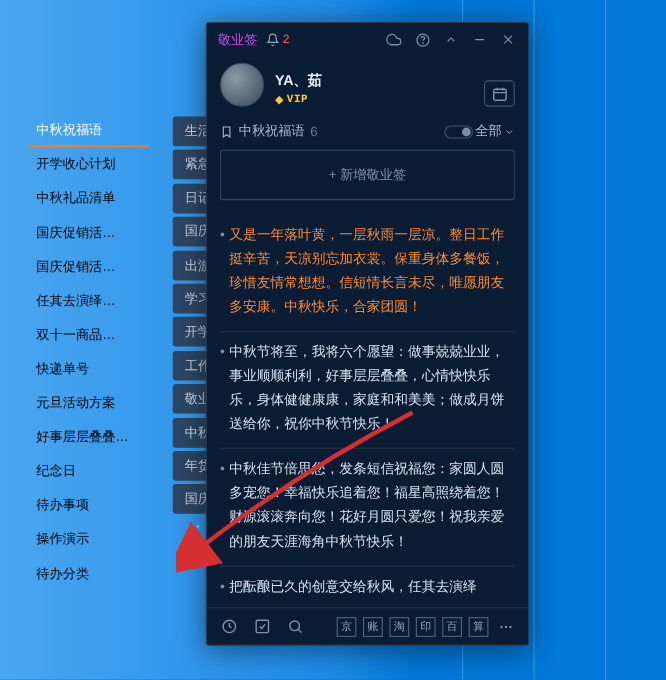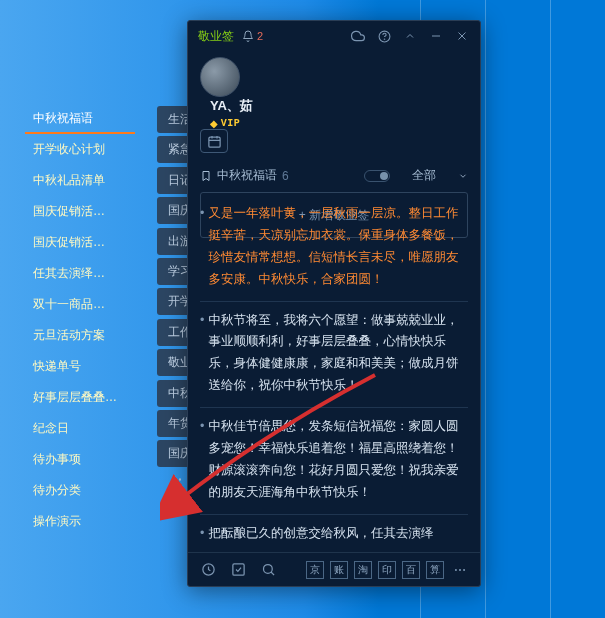--- a/index.html
+++ b/index.html
@@ -1,43 +1,43 @@
 <!DOCTYPE html>
 <html><head>
 <meta charset="utf-8">
 <style>
 * { margin:0; padding:0; box-sizing:border-box; font-family:"Microsoft YaHei","PingFang SC",sans-serif; }
 body { width:605px; height:618px; background:#0078d7; overflow:hidden; position:relative; }
 .light-zone { position:absolute; left:0; top:0; bottom:0; width:380px; background:linear-gradient(90deg,#4aa6f0 0%,#1e8be8 80%,#0078d7 100%); }
 .vline { position:absolute; top:0; bottom:0; width:1px; background:rgba(255,255,255,.25); }
 .cat-panel { position:absolute; left:25px; top:103px; width:110px; z-index:5; }
-.cat-item { height:31px; line-height:31px; font-size:12px; color:#fef9c3; padding:0 8px; cursor:pointer; white-space:nowrap; overflow:hidden; }
+.cat-item { height:31px; line-height:31px; font-size:12px; color:#000000; padding:0 8px; cursor:pointer; white-space:nowrap; overflow:hidden; }
 .cat-item.active { color:#fff; border-bottom:2px solid #ff7a1a; }
 .tag-col { position:absolute; left:157px; top:106px; width:46px; z-index:5; }
 .tag-chip { height:27px; line-height:27px; font-size:12px; color:#c3d5e9; background:#2c4663; border-radius:3px 0 0 3px; text-align:center; margin-bottom:3.4px; cursor:pointer; overflow:hidden; }
 .tag-more { height:27px; display:flex; align-items:center; justify-content:center; font-size:16px; color:#c3d5e9; cursor:pointer; }
 .tag-add { height:27px; display:flex; align-items:center; justify-content:center; font-size:18px; color:#c3d5e9; cursor:pointer; }
 .app { position:absolute; left:187px; top:20px; width:294px; height:567px; background:#0a1c34; border:1px solid #2a3d55; border-radius:3px; box-shadow:0 4px 25px rgba(0,0,0,.45); z-index:10; overflow:hidden; }
 .titlebar { height:30px; display:flex; align-items:center; padding:0 10px; color:#8ea4bb; font-size:12px; }
-.titlebar .name { color:#84cc16;text-align:center; }
+.titlebar .name { color:#d946ef;text-align:center; }
 .titlebar .bell { margin-left:8px; display:flex; align-items:center; gap:3px; }
 .tspace { flex:1; }
 .ticon { width:16px; height:16px; margin-left:10px; cursor:pointer; display:flex; align-items:center; justify-content:center; }
-.profile { display:flex; align-items:flex-start; padding:6px 12px 10px 12px;flex-direction:column; }
+.profile { display:flex; align-items:flex-end; padding:6px 12px 10px 12px; }
 .avatar { width:40px; height:40px; border-radius:50%; background:radial-gradient(circle at 35% 35%,#8b9aa8,#3a4856); border:1px solid #405269; }
 .pinfo { margin-left:10px; flex:1; }
 .pname { color:#e7eef6; font-size:13px; font-weight:bold; }
 .pvip { margin-top:3px; display:flex; align-items:center; gap:3px; }
 .diamond { color:#ffcc33; font-size:10px; }
 .viptxt { color:#ffcc33; font-size:10px; font-weight:bold; letter-spacing:.5px;font-family:Liberation Mono, monospace; }
 .calbtn { width:28px; height:24px; border:1px solid #3e5876; border-radius:4px; display:flex; align-items:center; justify-content:center; cursor:pointer; }
 .listhdr { display:flex; align-items:center; padding:4px 12px 8px 12px; color:#a7bdd4; font-size:12px; }
 .listhdr .lt { display:flex; align-items:center; gap:5px; }
 .cnt { color:#5f7997; }
-.listhdr .rt { margin-left:auto; display:flex; align-items:center; gap:22px; }
+.listhdr .rt { margin-left:auto; display:flex; align-items:center; gap:2px; }
 .toggle { width:26px; height:12px; border:1px solid #39526e; border-radius:6px; position:relative; }
 .toggle:after { content:""; position:absolute; right:1px; top:1px; width:8px; height:8px; background:#7791ab; border-radius:50%; }
 .addbar { margin:0 12px 10px 12px; height:46px; border:1px solid #2e445e; border-radius:3px; display:flex; align-items:center; justify-content:center; color:#7b94b0; font-size:12px; cursor:pointer; }
 .notes { position:absolute; top:174px; bottom:34px; left:0; right:0; overflow:hidden; padding:0 12px; }
 .note { padding:8px 0 10px 0; font-size:12.5px; line-height:1.75; border-bottom:1px solid #1f3550; display:flex; }
 .note:last-child { border-bottom:none; }
 .bullet { color:#7b94b0; margin-right:4px; }
 .ntext.orange { color:#ff8a33; }
 .ntext.white { color:#d6e2ef; }
 .bottombar { position:absolute; bottom:0; left:0; right:0; height:34px; border-top:1px solid #1f344c; display:flex; align-items:center; padding:0 10px; }
@@ -58,27 +58,27 @@
   </div>
 
 <div class="cat-panel">
     <div class="cat-item active">中秋祝福语</div>
     <div class="cat-item">开学收心计划</div>
     <div class="cat-item">中秋礼品清单</div>
     <div class="cat-item">国庆促销活…</div>
     <div class="cat-item">国庆促销活…</div>
     <div class="cat-item">任其去演绎…</div>
     <div class="cat-item">双十一商品…</div>
+    <div class="cat-item">快递单号</div>
     <div class="cat-item">元旦活动方案</div>
-    <div class="cat-item">快递单号</div>
     <div class="cat-item">好事层层叠叠…</div>
     <div class="cat-item">纪念日</div>
     <div class="cat-item">待办事项</div>
+    <div class="cat-item">操作演示</div>
     <div class="cat-item">待办分类</div>
-    <div class="cat-item">操作演示</div>
   </div>
 
 <div class="tag-col">
     <div class="tag-chip">生活</div>
     <div class="tag-chip">紧急</div>
     <div class="tag-chip">日记</div>
     <div class="tag-chip">国庆</div>
     <div class="tag-chip">出游</div>
     <div class="tag-chip">学习</div>
     <div class="tag-chip">开学</div>

